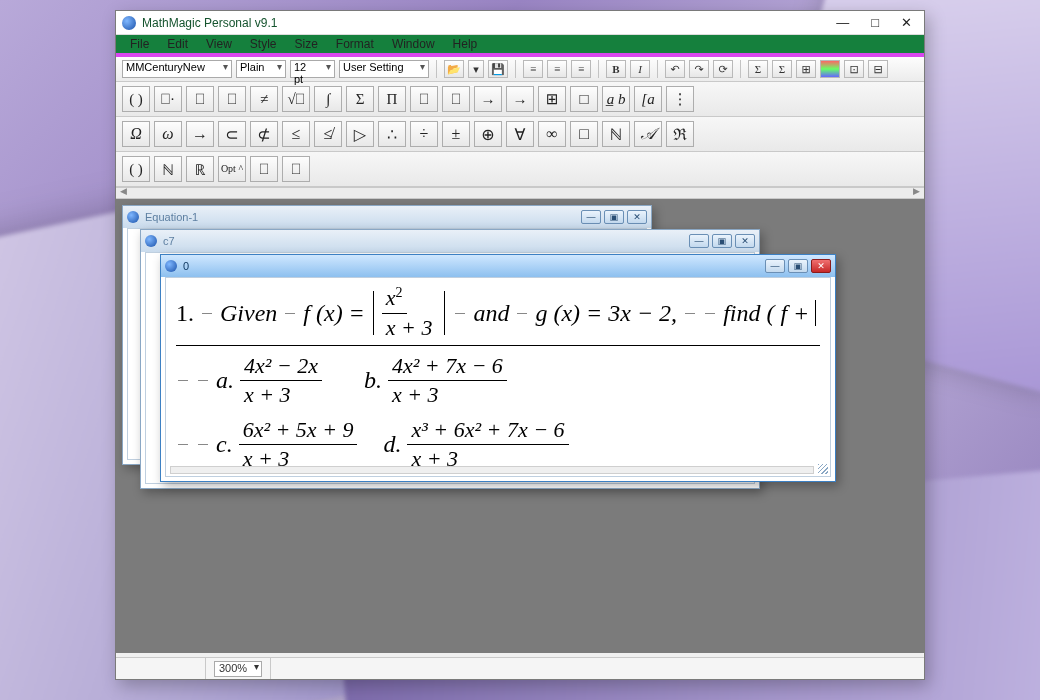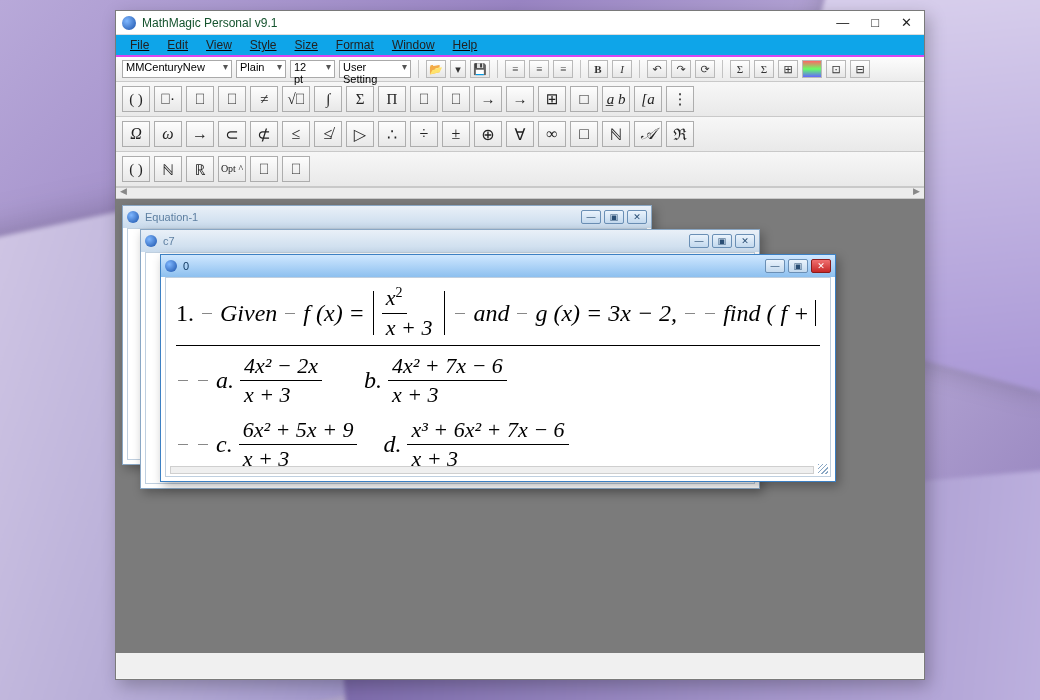--- a/index.html
+++ b/index.html
@@ -28,21 +28,21 @@
 .app-icon {
   width:14px; height:14px; border-radius:50%;
   background: radial-gradient(circle at 35% 35%, #7fb7ff, #1950a8);
   margin-right: 6px;
 }
 .title-text { font-size: 12px; color:#14532d; }
 .win-controls { margin-left:auto; display:flex; gap:22px; padding-right:6px;}
 .win-controls span { font-size:13px; color:#222; cursor:default;}
 .menubar {
   height: 22px; display:flex; align-items:center; gap:2px;
-  background:#0ea5e9; padding: 0 6px; border-bottom:2px solid #d946ef;text-decoration:underline;
+  background:#15803d; padding: 0 6px; border-bottom:4px solid #d946ef;
 }
 .menu-item { padding: 2px 8px; font-size:12px; color:#222; }
 .toolbar-row {
   display:flex; align-items:center; gap:4px;
   background: linear-gradient(#fdfdfd,#ececec);
   border-bottom:1px solid #c9c9c9; padding: 3px 6px;
 }
 .tb-select {
   height:18px; font-size:11px; background:#fff; border:1px solid #aaa;
   padding: 0 16px 0 3px; position:relative;
@@ -165,21 +165,21 @@
     <div class="menu-item">Size</div>
     <div class="menu-item">Format</div>
     <div class="menu-item">Window</div>
     <div class="menu-item">Help</div>
   </div>
 
   <div class="toolbar-row">
     <div class="tb-select" style="width:110px">MMCenturyNew</div>
     <div class="tb-select" style="width:50px">Plain</div>
     <div class="tb-select" style="width:45px">12 pt</div>
-    <div class="tb-select" style="width:72px">User Setting</div>
+    <div class="tb-select" style="width:90px">User Setting</div>
     <div class="tb-sep"></div>
     <div class="tb-btn">📂</div>
     <div class="tb-btn tight">▾</div>
     <div class="tb-btn">💾</div>
     <div class="tb-sep"></div>
     <div class="tb-btn">≡</div>
     <div class="tb-btn">≡</div>
     <div class="tb-btn">≡</div>
     <div class="tb-sep"></div>
     <div class="tb-btn" style="font-weight:bold">B</div>
@@ -345,14 +345,20 @@
             </span>
           </div>
         </div>
         <div class="hscroll"></div>
         <div class="resize-grip"></div>
       </div>
     </div>
 
   </div>
 
+  <div class="statusbar">
+    <div class="status-seg" style="width:90px"></div>
+    <div class="status-seg">
+      <div class="zoom-sel">300%</div>
+    </div>
+  </div>
 
 </div>
 
 </body></html>

